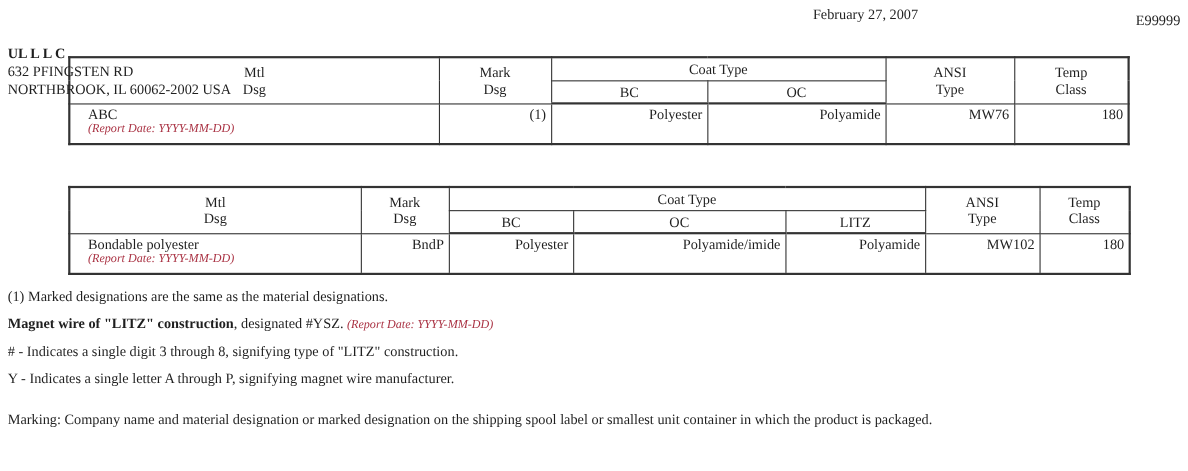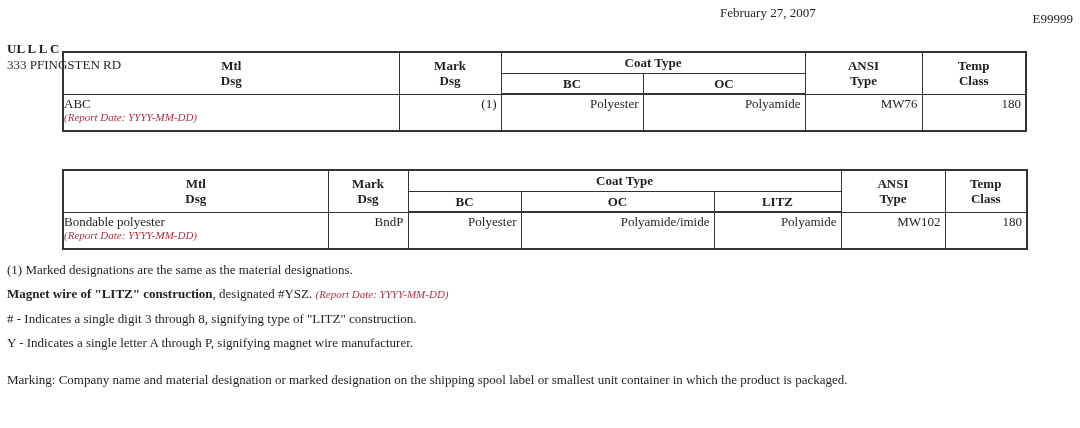--- a/index.html
+++ b/index.html
@@ -11,47 +11,47 @@
     font-family:"Liberation Serif", "DejaVu Serif", serif;
     font-size:13px;
     position:relative;
     overflow:hidden;
   }
 
   
   .doc-header { position:relative; padding:5px 7px 0 7px; height:46px; }
   .company-name { font-weight:bold; line-height:16px;margin-top:36px; }
   .addr-line { line-height:16px; }
-  .doc-date { position:absolute; left:720px; top:5px; line-height:16px; }
+  .doc-date { position:absolute; left:739px; top:5px; line-height:16px; }
   .file-number { position:absolute; right:7px; top:11px; line-height:16px; }
 
   
   table.spec {
     border-collapse:collapse;
     margin-left:62px;
     table-layout:fixed;
     border:2px solid #333;
   }
   table.spec th, table.spec td {
     border:1px solid #333;
     padding:0;
     font-size:13px;
   }
   table.spec th {
-    font-weight:bold;
+    font-weight:normal;
     text-align:center;
     vertical-align:middle;
     line-height:15px;
     height:21px;
   }
   table.spec tr.hdr-bottom th { border-bottom:2px solid #333; }
   table.spec td {
     vertical-align:top;
     text-align:right;
-    padding:1px 4px 0 0;
+    padding:1px 4px 0 16px;
     height:37px;
     line-height:15px;
     margin-top:35px;
   }
   table.spec td.mtl-cell { text-align:left; }
   .report-date {
     color:#aa3344;
     font-style:italic;
     font-size:11px;
     line-height:13px;
@@ -63,21 +63,22 @@
   .notes { margin:13px 7px 0 7px; }
   .notes p { margin:0 0 11px 0; line-height:13px; }
   .litz-bold { font-weight:bold; }
   .marking-line { margin-top:24px !important; }
 </style>
 </head>
 <body>
 
 <div class="doc-header">
   <div class="company-name">UL L L C</div>
-  <div class="addr-line">333 PFINGSTEN RD</div>
+  <div class="addr-line">632 PFINGSTEN RD</div>
+  <div class="addr-line">NORTHBROOK, IL 60062-2002 USA</div>
   <div class="doc-date">February 27, 2007</div>
   <div class="file-number">E99999</div>
 </div>
 
 <table class="spec tbl1">
   <colgroup>
     <col style="width:336px">
       <col style="width:102px">
       <col style="width:142px">
     <col style="width:162px">

